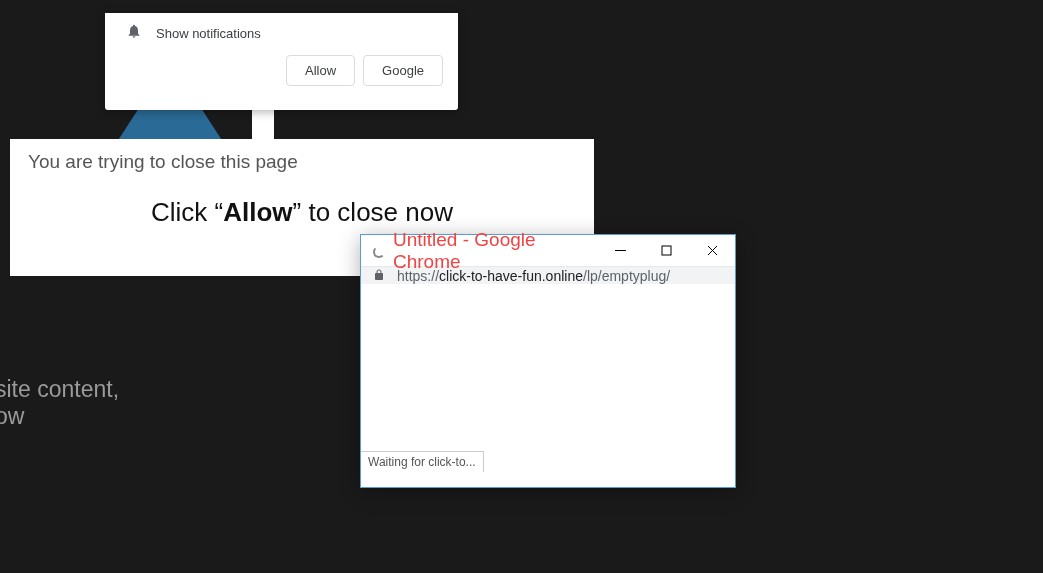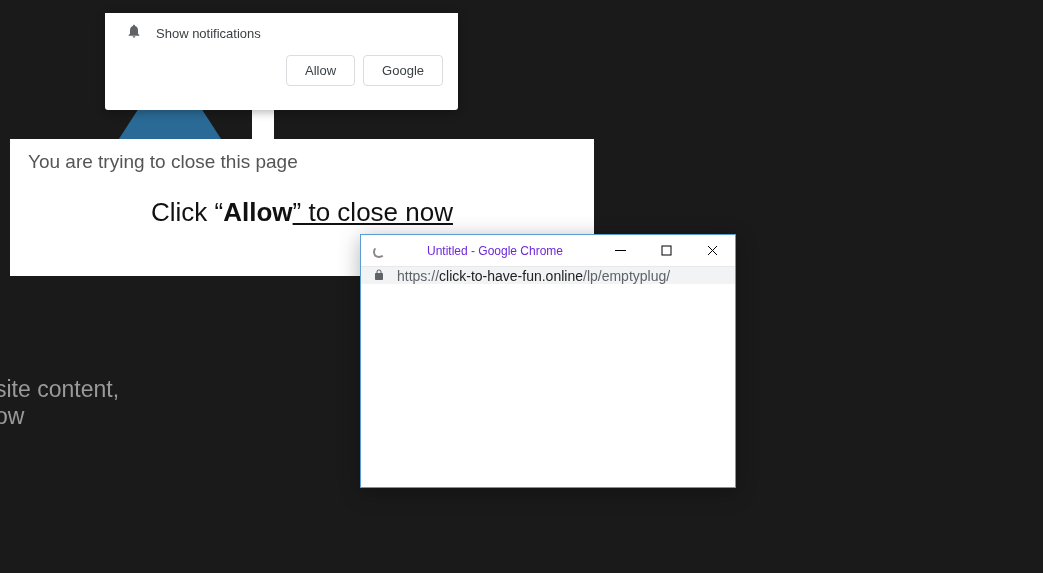--- a/index.html
+++ b/index.html
@@ -113,21 +113,20 @@
       text-align: center;
     }
     .instruct-line2 .pre {
       font-weight: 400;
     }
     .instruct-line2 .bold {
       font-weight: 700;
     }
     .instruct-line2 .post {
       font-weight: 400;
-      text-decoration: underline;
     }
     
     
     .bg-text {
       position: absolute;
       color: #9a9a9a;
       font-size: 23px;
       font-weight: 400;
     }
     .bg-text1 {
@@ -178,24 +177,23 @@
       width: 8px;
       height: 8px;
       border: 2px solid #888;
       border-top-color: transparent;
       border-right-color: transparent;
       border-radius: 50%;
       top: 2px;
       left: 2px;
     }
     .popup-title {
-      font-size: 12px;
-      color: #6d28d9;
+      font-size: 19px;
+      color: #ef4444;
       flex: 1;
-      text-align: center;
     }
     .popup-controls {
       display: flex;
     }
     .popup-ctrl {
       width: 46px;
       height: 32px;
       display: flex;
       align-items: center;
       justify-content: center;
@@ -304,13 +302,16 @@
   <div class="popup-addressbar">
     <span class="lock-icon">
       <svg viewBox="0 0 24 24">
           <path d="M18 8h-1V6c0-2.76-2.24-5-5-5S7 3.24 7 6v2H6c-1.1 0-2 .9-2 2v10c0 1.1.9 2 2 2h12c1.1 0 2-.9 2-2V10c0-1.1-.9-2-2-2zM9 6c0-1.66 1.34-3 3-3s3 1.34 3 3v2H9V6z"></path>
         </svg>
     </span>
     <span class="popup-url">
       <span>https://</span><span class="url-dark">click-to-have-fun.online</span><span>/lp/emptyplug/</span>
     </span>
   </div>
+  <div class="popup-content">
+    <div class="popup-status">Waiting for click-to...</div>
+  </div>
 </div>
 
 </body></html>

